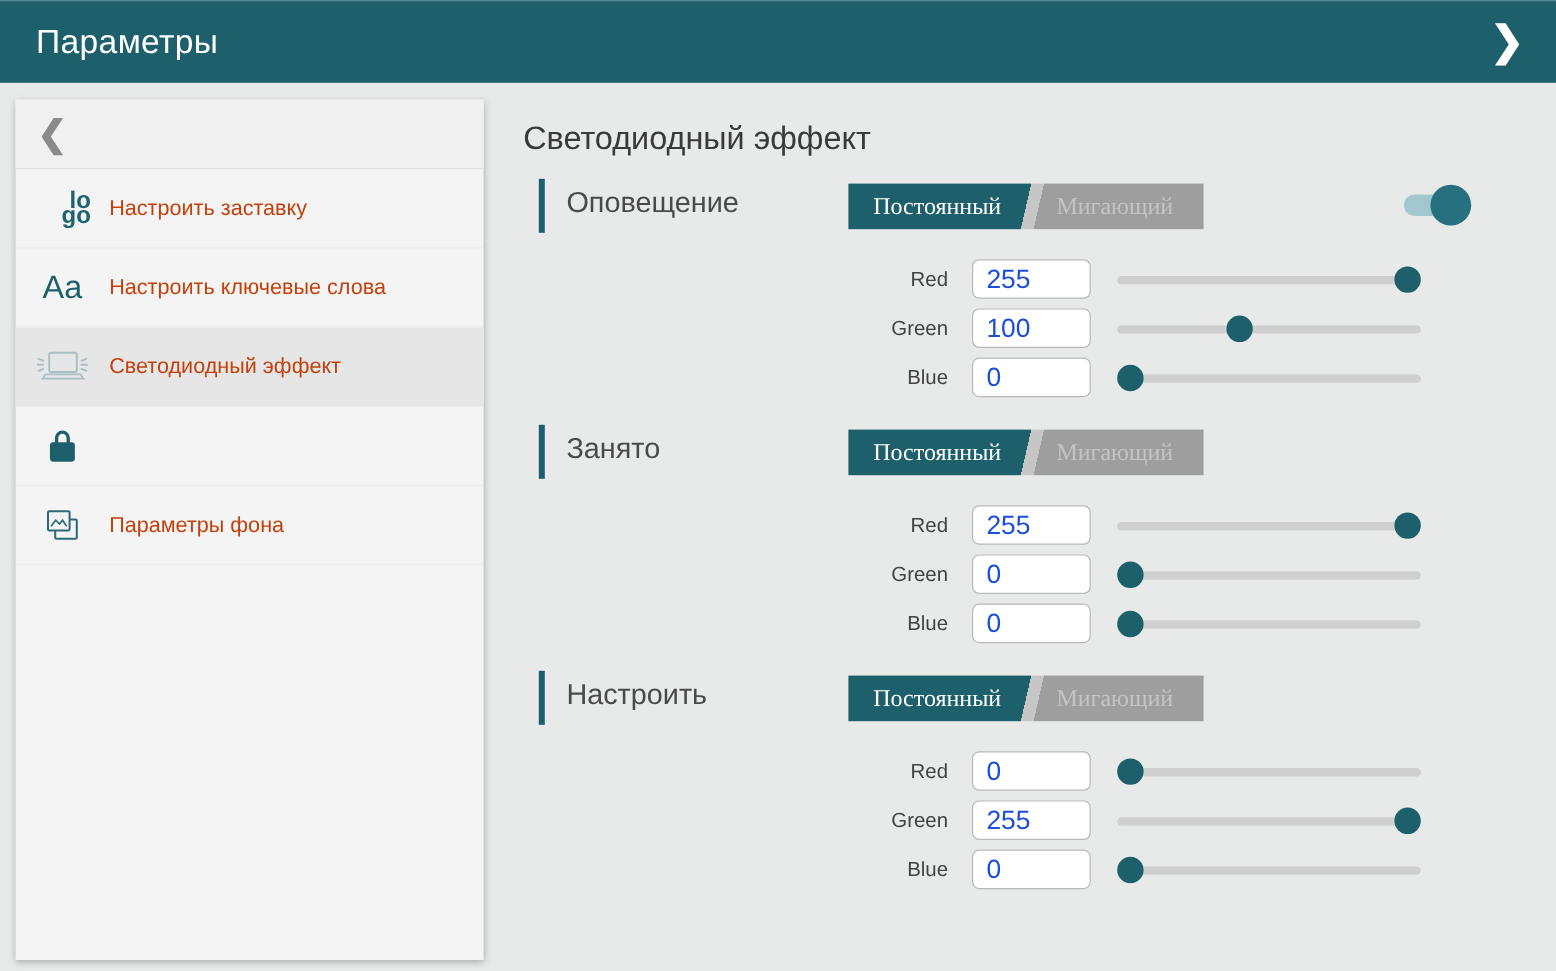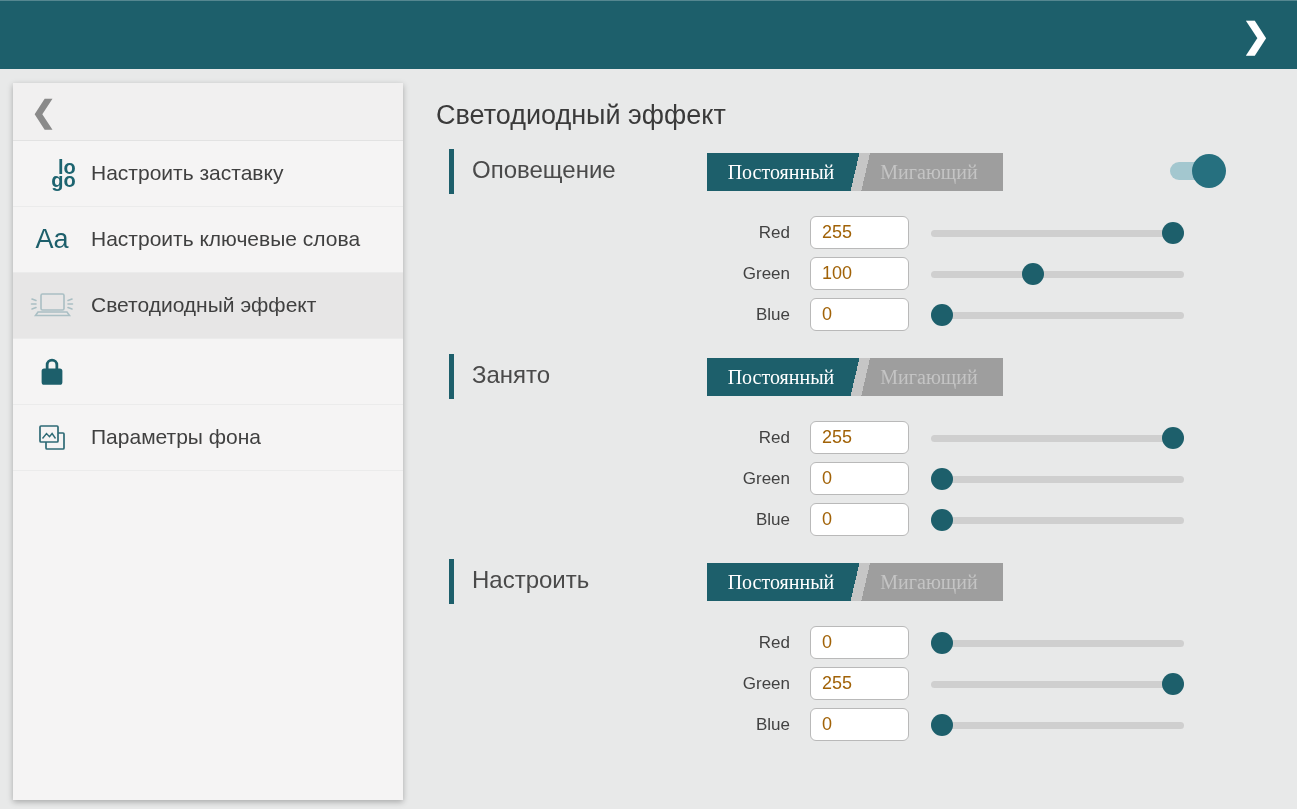--- a/index.html
+++ b/index.html
@@ -38,21 +38,21 @@
   .sidebar-item {
     display:flex; align-items:center;
     border-bottom:1px solid #ebebeb;
     cursor:pointer; padding:14px 10px 14px 0;
     min-height:66px;
   }
   .sidebar-item.selected { background:#e7e6e6; }
   .side-icon {
     width:78px; flex:0 0 78px; display:flex; align-items:center; justify-content:center;
   }
-  .side-label { font-size:21px; color:#404040; line-height:1.25; padding-right:8px; }
+  .side-label { font-size:18px; color:#c2410c; line-height:1.25; padding-right:8px; }
   .logo-ic { color:#1d6470; font-size:20px; line-height:13px; font-weight:bold; text-align:right; }
   .logo-ic .go { display:block; margin-left:23px; }
   .aa-ic { color:#1d5f6b; font-size:27px; font-weight:normal; line-height:1; }
   
   .main { position:absolute; left:436px; top:100px; width:820px; }
   .main-title { font-size:27px; font-weight:400; color:#3a3a3a; margin-bottom:18px; }
   .led-section { margin-left:13px; margin-bottom:23px; }
   .section-head { position:relative; height:45px; margin-bottom:22px; }
   .accent-bar {
     position:absolute; left:0; top:0; width:5px; height:45px;
@@ -80,36 +80,37 @@
     position:absolute; left:22px; top:0; width:34px; height:34px;
     border-radius:50%; background:var(--toggle-thumb,#26707f);
   }
   .rgb-rows { }
   .rgb-row { display:flex; align-items:center; height:33px; margin-bottom:8px; }
   .rgb-label { width:341px; text-align:right; font-size:17px; color:#424242; flex:0 0 341px; }
   .rgb-input {
     margin-left:20px; width:99px; height:33px; flex:0 0 99px;
     border:1px solid #b9b9b9; border-radius:6px; background:#fff;
     font-family:"Liberation Sans", sans-serif;
-    font-size:18px; color:#a16207; padding:0 0 0 11px; outline:none;
+    font-size:22px; color:#1d4ed8; padding:0 0 0 11px; outline:none;
   }
   .slider { position:relative; margin-left:22px; width:253px; height:24px; flex:0 0 253px; cursor:pointer; }
   .slider-track {
     position:absolute; left:0; right:0; top:9px; height:7px;
     background:#cfcfcf; border-radius:4px;
   }
   .slider-thumb {
     position:absolute; top:1px; width:22px; height:22px; border-radius:50%;
     background:var(--teal,#1d5f6b);
   }
 </style>
 </head>
 <body>
 
 <header class="app-header">
+  <div class="app-title">Параметры</div>
   <div class="header-forward">❯</div>
 </header>
 
 <nav class="sidebar">
   <div class="sidebar-back">
     <span class="chev">❮</span>
   </div>
   <div id="sidebar-items">
       <div class="sidebar-item">
     <span class="side-icon">

